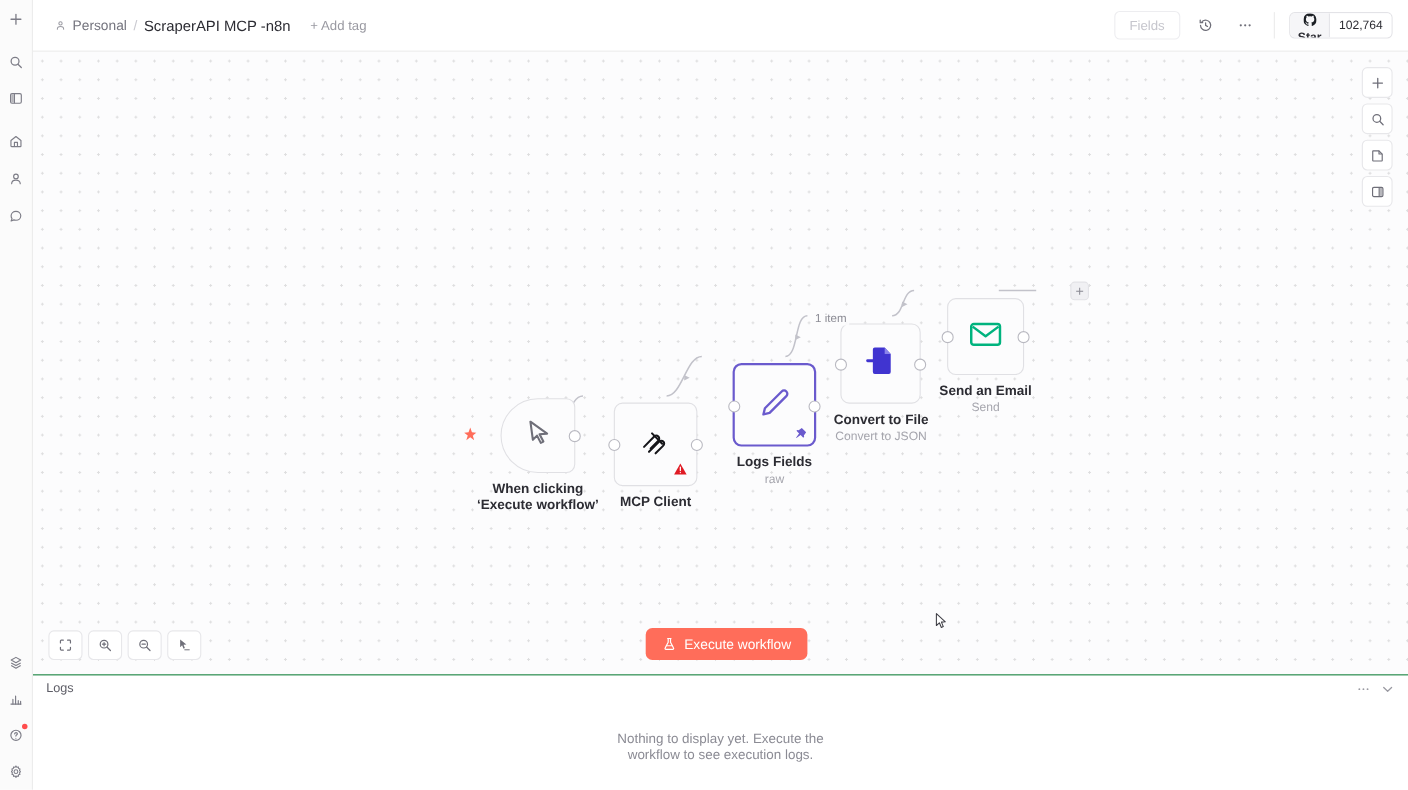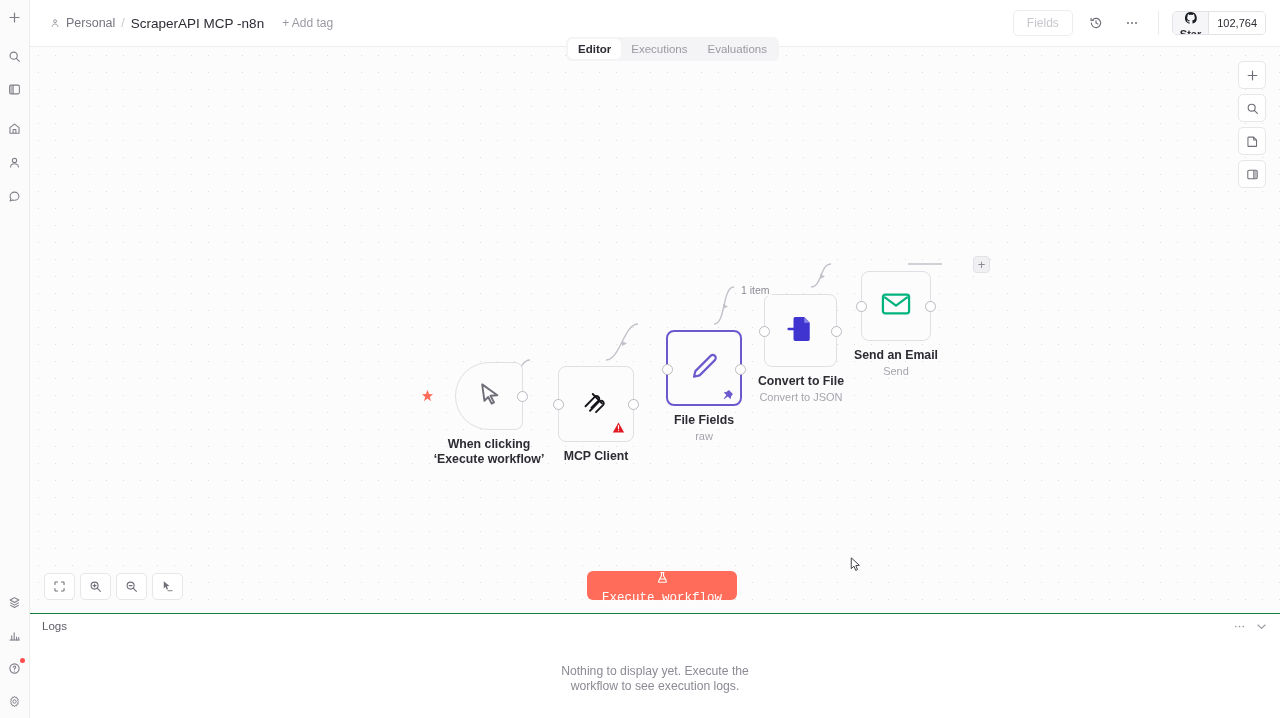--- a/index.html
+++ b/index.html
@@ -181,23 +181,22 @@
     border: 1px solid #e7e7ea; border-radius: 5px;
     display: flex; align-items: center; justify-content: center;
     color: #6f6f79; cursor: pointer;
   }
   #exec-btn {
     position: absolute; left: 557px; bottom: 13px;
     background: #ff6d5a; color: #ffffff;
     border: none; border-radius: 6px;
     height: 29px; padding: 0 15px;
     display: flex; align-items: center; gap: 7px;
-    font-size: 12.5px; font-family: Liberation Mono, monospace; cursor: pointer;
+    font-size: 12.5px; font-family: Liberation Sans, sans-serif; cursor: pointer;
     z-index: 20;
-    flex-direction: column;
   }
   #right-controls {
     position: absolute; right: 14px; top: 14px;
     display: flex; flex-direction: column; gap: 5px; z-index: 20;
   }
   .rc-btn {
     width: 28px; height: 28px; background: #ffffff;
     border: 1px solid #e7e7ea; border-radius: 5px;
     display: flex; align-items: center; justify-content: center;
     color: #6f6f79; cursor: pointer;
@@ -357,25 +356,20 @@
               <path d="M8 0a8 8 0 0 0-2.53 15.6c.4.07.55-.17.55-.39v-1.5c-2.23.49-2.7-1.07-2.7-1.07-.36-.93-.89-1.18-.89-1.18-.73-.5.05-.49.05-.49.8.06 1.23.83 1.23.83.71 1.23 1.87.87 2.33.67.07-.52.28-.87.5-1.07-1.78-.2-3.64-.89-3.64-3.95 0-.87.31-1.59.82-2.15-.08-.2-.36-1.02.08-2.12 0 0 .67-.21 2.2.82a7.6 7.6 0 0 1 4 0c1.53-1.03 2.2-.82 2.2-.82.44 1.1.16 1.92.08 2.12.51.56.82 1.28.82 2.15 0 3.07-1.87 3.75-3.65 3.95.29.25.54.73.54 1.48v2.2c0 .22.14.47.55.39A8 8 0 0 0 8 0Z"></path>
             </svg>
           </span>
           <span>Star</span>
         </div>
         <div id="gh-count">102,764</div>
       </div>
     </div>
   </div>
 
-  <div id="tabs">
-    <div class="tab active">Editor</div>
-    <div class="tab">Executions</div>
-    <div class="tab">Evaluations</div>
-  </div>
 
   <div id="canvas">
 
     <svg id="wires">
       <g fill="none" stroke="#c2c2ca" stroke-width="1.4">
 
         <path d="M470 349 C 486 349, 486 313, 500 313"></path>
 
         <path d="M576 313 C 590 313, 594 277, 608 277"></path>
 
@@ -443,21 +437,21 @@
           </svg>
         </span>
         <span class="pin-ico">
           <svg width="12" height="12" viewBox="0 0 16 16" fill="currentColor">
             <path d="M9.2 1.4 5.4 4.2l-1.6-.4-1.1 1.1 3.2 3.2-3.7 5.1.5.5 5.1-3.7 3.2 3.2 1.1-1.1-.4-1.6 2.8-3.8Z"></path>
           </svg>
         </span>
         <span class="port" style="left:-6px; top:32px;"></span>
         <span class="port" style="right:-6px; top:32px;"></span>
       </div>
-      <div class="node-label" style="width:76px;">File Fields</div>
+      <div class="node-label" style="width:76px;">Logs Fields</div>
       <div class="node-sub" style="width:76px;">raw</div>
     </div>
 
     <div class="wire-label" style="left:709px; top:237px;">1 item</div>
 
     <div class="node" style="left:831px; top:224px; width:70px;">
       <div class="node-box" style="width:70px; height:70px;">
         <span style="color:#00b37e;">
           <svg width="30" height="24" viewBox="0 0 28 22" fill="none" stroke="currentColor" stroke-width="2.1" stroke-linejoin="round">
             <rect x="1.8" y="2.2" width="24.4" height="17.6" rx="2.2"></rect>

